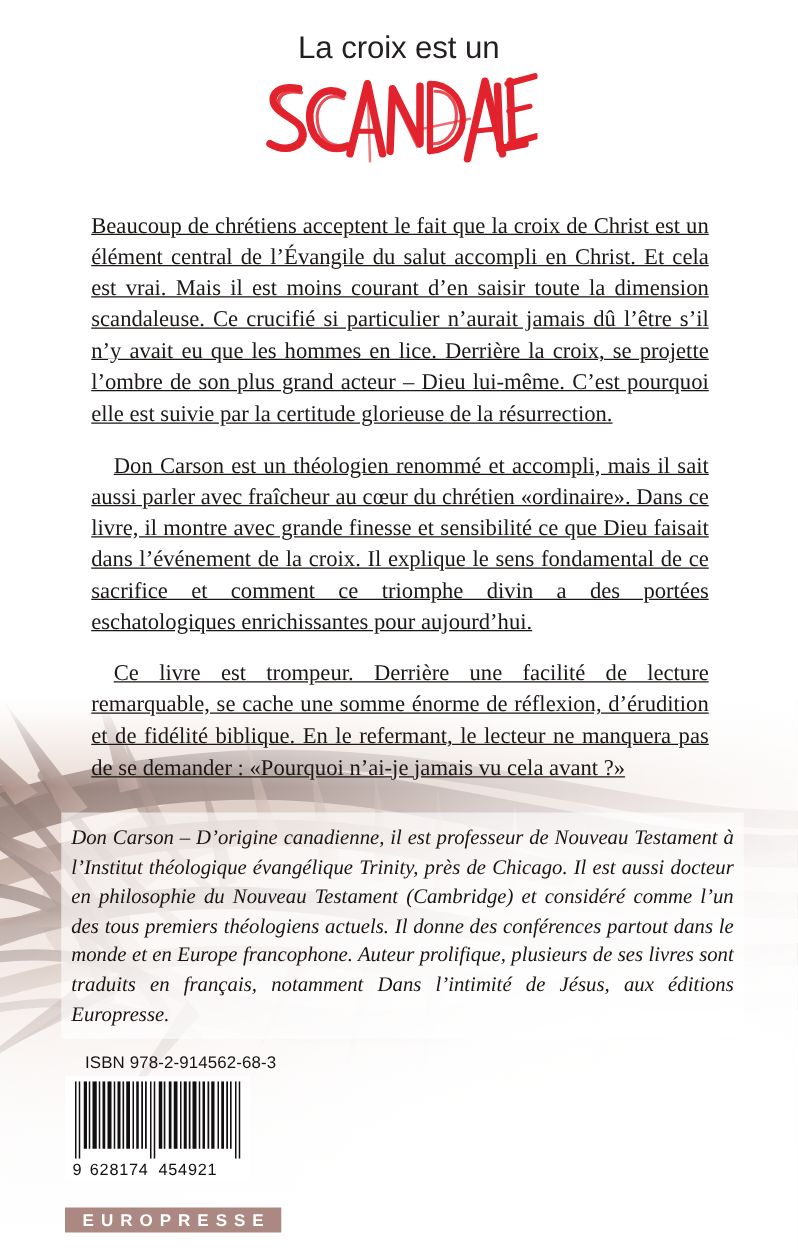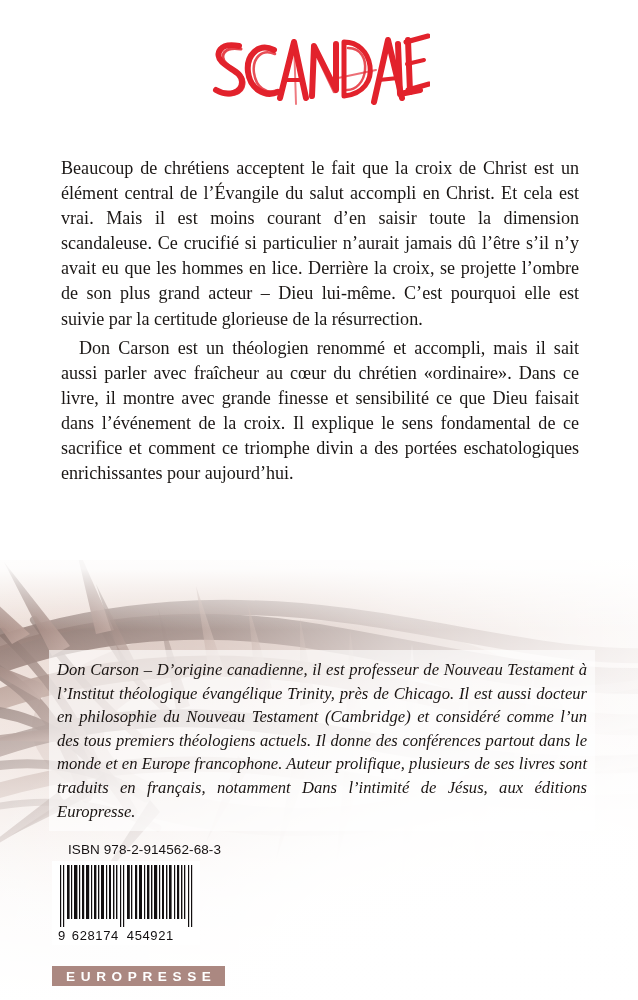--- a/index.html
+++ b/index.html
@@ -90,22 +90,23 @@
     left: 57px;
     top: 152px;
     width: 526px;
     color: #1b1715;
     font-size: 18.1px;
     line-height: 25.1px;
     text-align: justify;
     text-justify: inter-word;
   }
   .body-copy p {
-    margin: 4px;
+    margin: 16px;
     text-indent: 18px;
+    text-decoration: underline;
   }
   .body-copy p:first-child { text-indent: 0; }
 
   
   .bio-wrap {
     position: absolute;
     left: 57px;
     top: 658px;
     width: 530px;
   }
@@ -284,20 +285,21 @@
         <path d="M432,140 C510,130 580,136 650,122" stroke-width="9" opacity="0.36"></path>
       </g>
     </svg>
   </div>
   <div class="bg-fade"></div>
   <div class="bg-topfeather"></div>
 
   <div class="content">
 
     <div class="headline">
+      <div class="headline-top">La croix est un</div>
 
       <div class="headline-word">
 
         <svg width="222" height="74" viewBox="0 0 222 74" aria-hidden="true">
           <g fill="none" stroke="#e2222c" stroke-linecap="round" stroke-linejoin="round">
 
             <path d="M31,14 C12,10 6,22 14,30 C22,38 34,40 34,50 C34,61 20,65 8,58" stroke-width="6"></path>
             <path d="M33,17 C16,14 11,24 18,31 C26,39 37,43 36,52 C35,62 22,66 11,60" stroke-width="3" opacity="0.85"></path>
 
             <path d="M66,18 C50,10 38,24 40,40 C42,56 56,66 70,60" stroke-width="6"></path>
@@ -324,20 +326,21 @@
             <path d="M199,32 L216,28" stroke-width="4"></path>
             <path d="M200,58 L221,52" stroke-width="5"></path>
           </g>
         </svg>
       </div>
     </div>
 
     <div class="body-copy">
       <p>Beaucoup de chrétiens acceptent le fait que la croix de Christ est un élément central de l’Évangile du salut accompli en Christ. Et cela est vrai. Mais il est moins courant d’en saisir toute la dimension scandaleuse. Ce crucifié si particulier n’aurait jamais dû l’être s’il n’y avait eu que les hommes en lice. Derrière la croix, se projette l’ombre de son plus grand acteur – Dieu lui-même. C’est pourquoi elle est suivie par la certitude glorieuse de la résurrection.</p>
       <p>Don Carson est un théologien renommé et accompli, mais il sait aussi parler avec fraîcheur au cœur du chrétien «ordinaire». Dans ce livre, il montre avec grande finesse et sensibilité ce que Dieu faisait dans l’événement de la croix. Il explique le sens fondamental de ce sacrifice et comment ce triomphe divin a des portées eschatologiques enrichissantes pour aujourd’hui.</p>
+      <p>Ce livre est trompeur. Derrière une facilité de lecture remarquable, se cache une somme énorme de réflexion, d’érudition et de fidélité biblique. En le refermant, le lecteur ne manquera pas de se demander : «Pourquoi n’ai-je jamais vu cela avant ?»</p>
     </div>
 
     <div class="bio-wrap">
       <div class="bio-plate"></div>
       <p class="bio"><span class="bio-name">Don Carson</span><span> – </span><span>D’origine canadienne, il est professeur de Nouveau Testament à l’Institut théologique évangélique Trinity, près de Chicago. Il est aussi docteur en philosophie du Nouveau Testament (Cambridge) et considéré comme l’un des tous premiers théologiens actuels. Il donne des conférences partout dans le monde et en Europe francophone. Auteur prolifique, plusieurs de ses livres sont traduits en français, notamment Dans l’intimité de Jésus, aux éditions Europresse.</span></p>
     </div>
 
     <div class="isbn-block">
       <p class="isbn-text">ISBN 978-2-914562-68-3</p>
 

